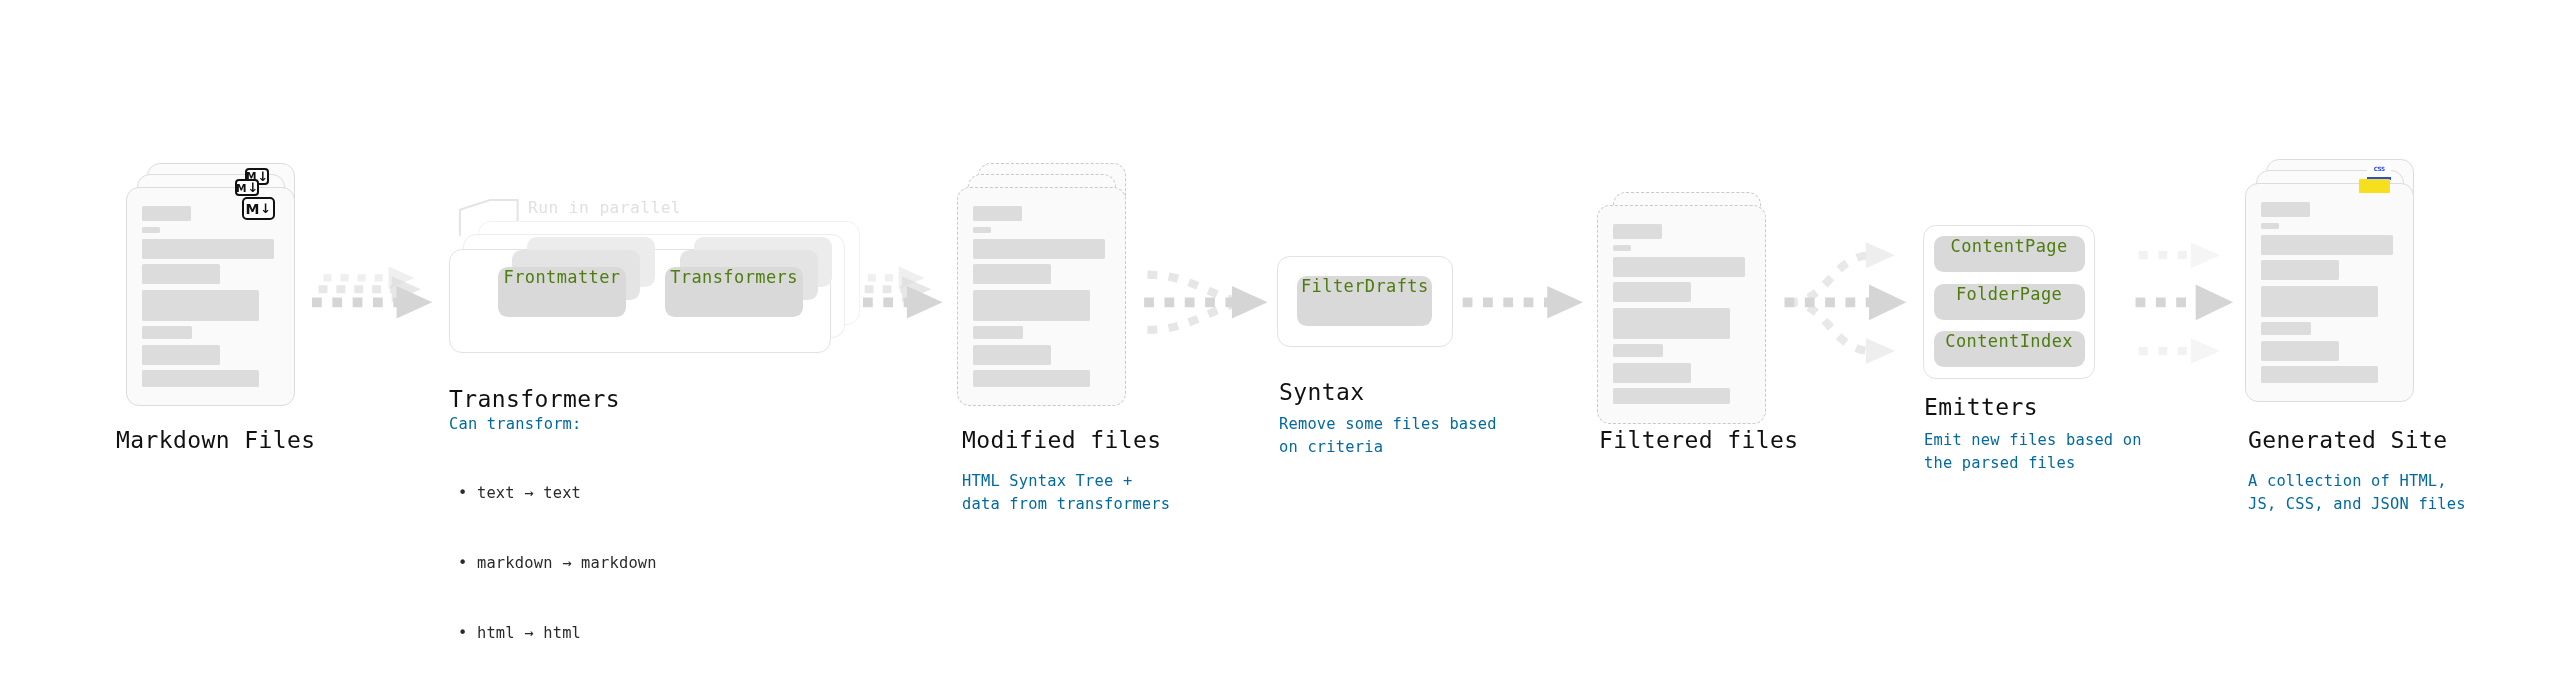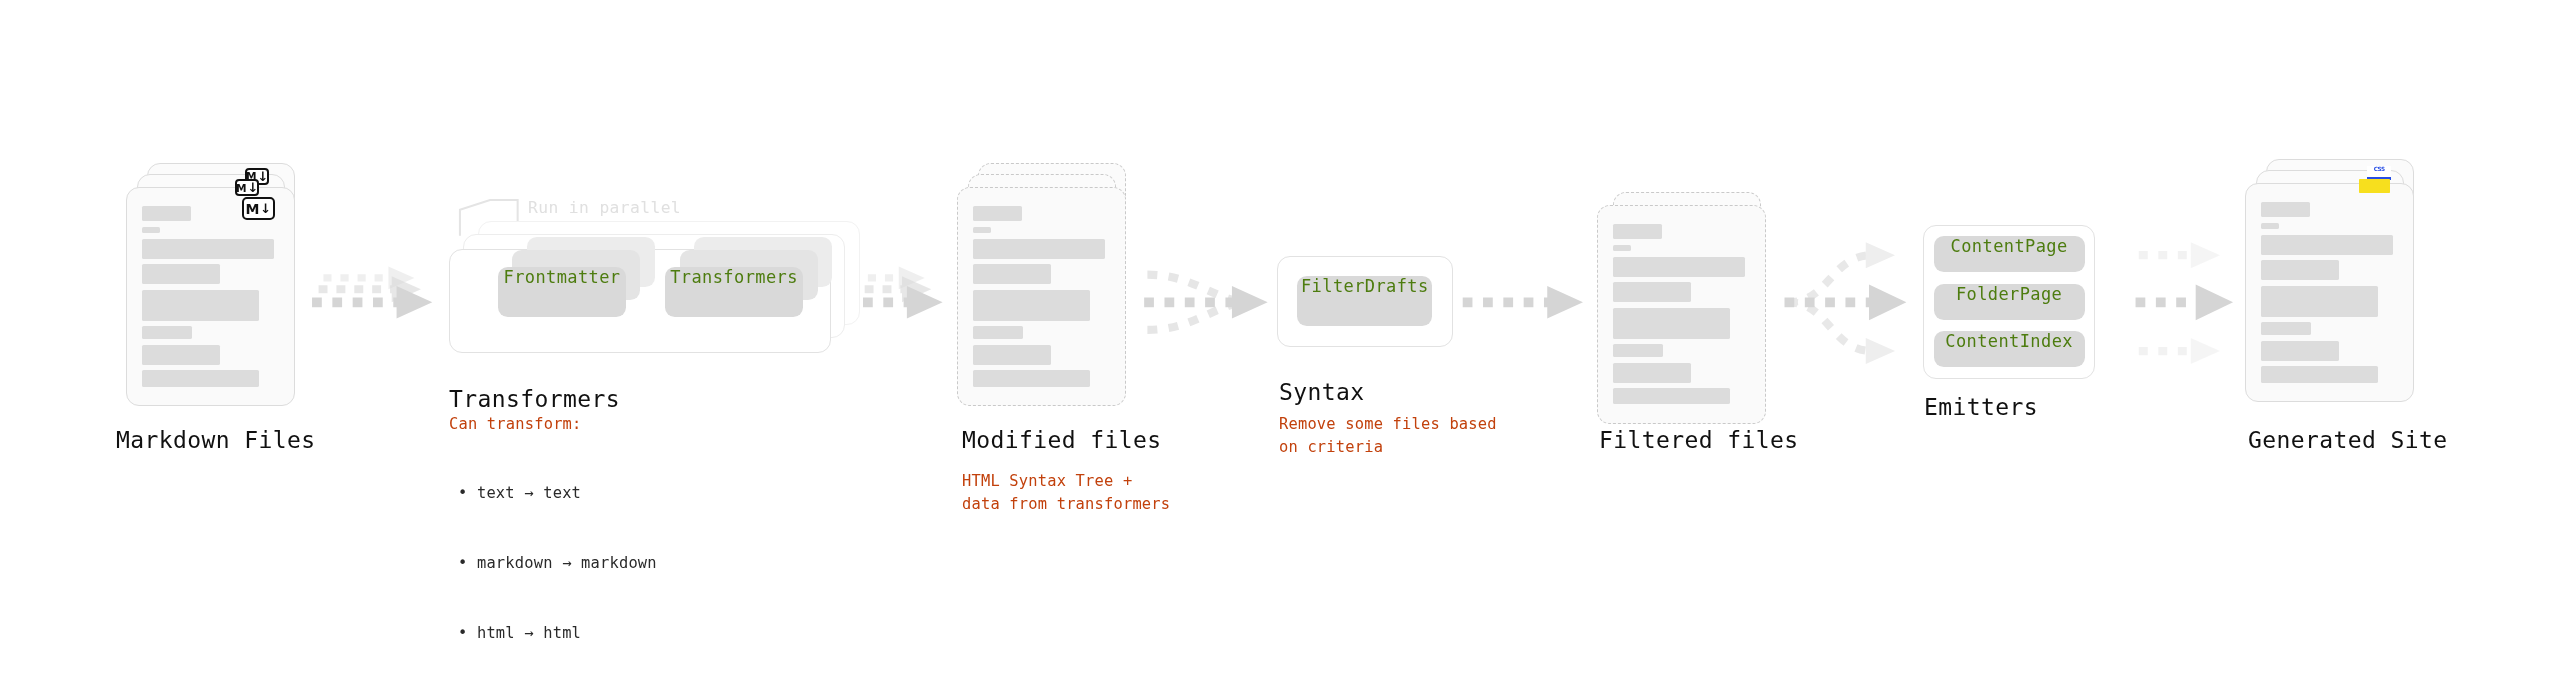--- a/index.html
+++ b/index.html
@@ -61,21 +61,21 @@
   }
   .chip.ghosta{background:#e4e4e4;}
   .chip.ghostb{background:#ececec;}
 
   
   .title{
     position:absolute;font-size:23px;letter-spacing:0.4px;
     color:#111;white-space:nowrap;
   }
   .sub{
-    position:absolute;font-size:15.4px;line-height:1.5;color:#c2410c;
+    position:absolute;font-size:15.4px;line-height:1.5;color:#0369a1;
     white-space:pre;letter-spacing:0.2px;
   }
   .note{
     position:absolute;font-size:16.3px;color:#e0e0e0;white-space:nowrap;
     letter-spacing:0.4px;
   }
   .bullets{position:absolute;font-size:15.4px;line-height:1.52;color:#2a2a2a;
            white-space:pre;letter-spacing:0.2px;}
 
   svg.ovl{position:absolute;left:0;top:0;width:2576px;height:681px;
@@ -298,20 +298,22 @@
       <span>ContentPage</span>
     </div>
     <div class="chip" style="left:10.6px;top:59px;width:151px;height:36px;">
       <span>FolderPage</span>
     </div>
     <div class="chip" style="left:10.6px;top:106px;width:151px;height:36px;">
       <span>ContentIndex</span>
     </div>
   </div>
   <div class="title" style="left:1924px;top:394px;">Emitters</div>
+  <div class="sub" style="left:1924px;top:429px;">Emit new files based on
+the parsed files</div>
 
   <div class="node" style="left:2245px;top:159px;">
     <div class="filecard">
       <div class="sheet back2"></div>
       <div class="sheet back1"></div>
       <div class="sheet front">
         <div class="skel" style="left:14.6px;top:18px;width:49px;height:14.6px;"></div>
         <div class="skel" style="left:14.6px;top:39px;width:18px;height:5.7px;"></div>
         <div class="skel" style="left:14.6px;top:51px;width:132px;height:19.5px;"></div>
         <div class="skel" style="left:14.6px;top:76px;width:78px;height:19.5px;"></div>
@@ -320,15 +322,17 @@
         <div class="skel" style="left:14.6px;top:157px;width:78px;height:19.5px;"></div>
         <div class="skel" style="left:14.6px;top:182px;width:117px;height:16.3px;"></div>
       </div>
       <div class="badge-css" style="left:122px;top:6.5px;">
         <span>CSS</span>
       </div>
       <div class="badge-js" style="left:114px;top:19.5px;"></div>
     </div>
   </div>
   <div class="title" style="left:2248px;top:427px;">Generated Site</div>
+  <div class="sub" style="left:2248px;top:470px;">A collection of HTML,
+JS, CSS, and JSON files</div>
 
 </div>
 
 
 </body></html>

